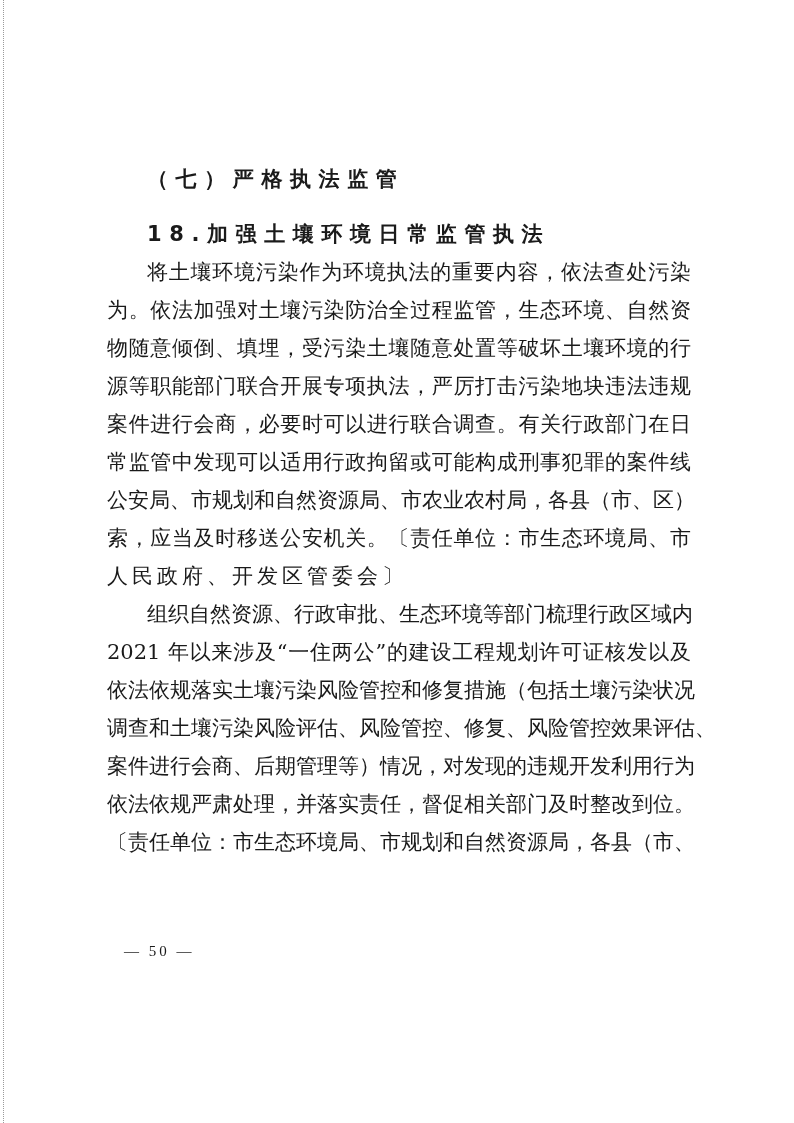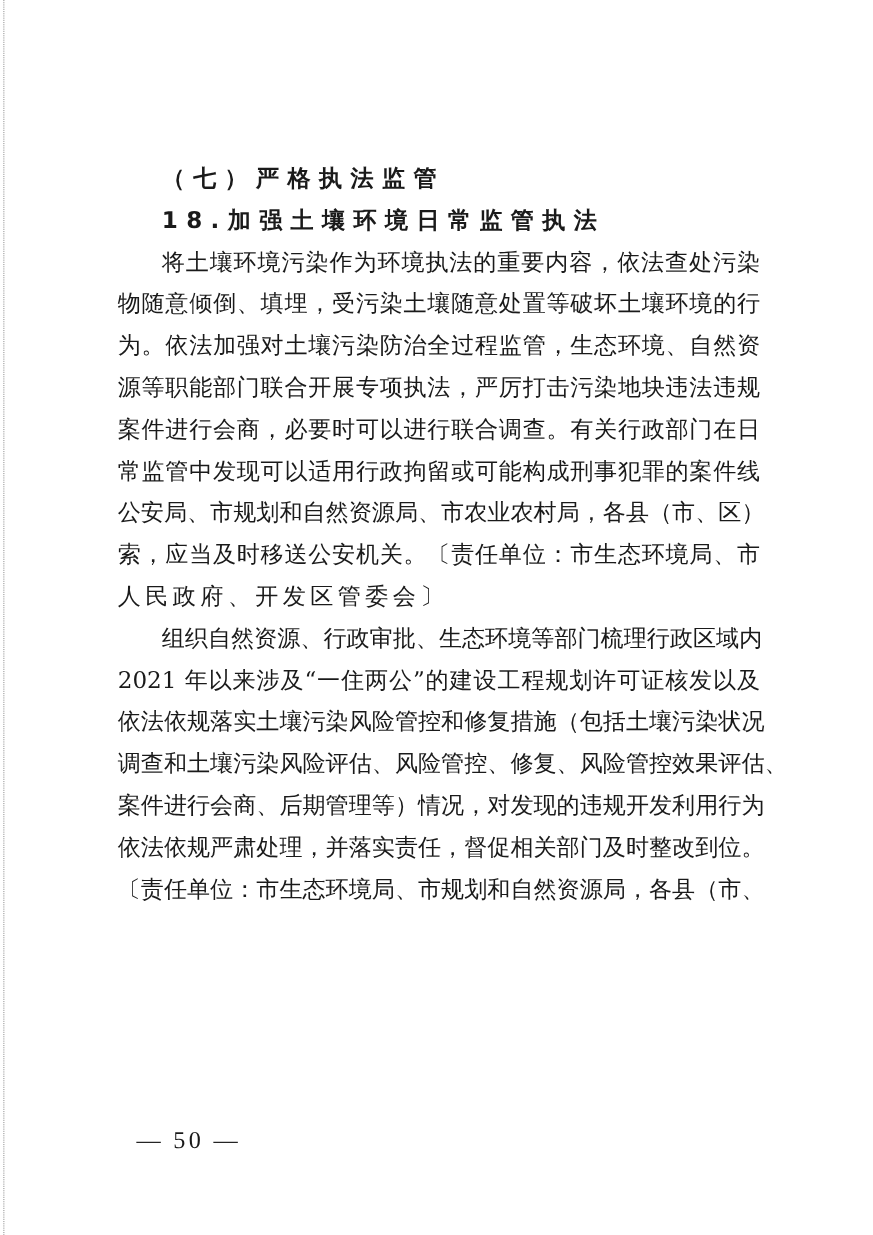--- a/index.html
+++ b/index.html
@@ -3,38 +3,38 @@
 <meta charset="utf-8">
 <style>
   html, body { margin: 0; padding: 0; background: #ffffff; }
   body { width: 794px; height: 1123px; position: relative; overflow: hidden;
          font-family: "DejaVu Serif", "Liberation Serif", serif; color: #1a1a1a; }
   .edge-line { position: absolute; left: 3px; top: 0; width: 0; height: 1123px;
                border-left: 1px dotted #9a9a9a; }
   .page { position: absolute; left: 107px; top: 143px; width: 584px; }
   .line { height: 38px; line-height: 38px; font-size: 21px; white-space: nowrap;
           letter-spacing: 7.6px; }
-  .heading-bold { font-family: "DejaVu Sans", "Liberation Sans", sans-serif; font-weight: bold; }
+  .heading-bold { font-family: "DejaVu Sans", "Liberation Sans", sans-serif; font-weight: bold; margin-top: 17px; }
   .indent { padding-left: 40px; }
   .justify { text-align-last: justify; text-align: justify; letter-spacing: 0; }
-  .page-number { position: absolute; left: 124px; top: 1024px; font-size: 22px;
+  .page-number { position: absolute; left: 124px; top: 943px; font-size: 15px;
                  letter-spacing: 3px; font-family: "Liberation Serif", serif; }
 </style>
 </head>
 <body>
 
 <div class="edge-line"></div>
 
 <div class="page">
   <div class="line indent heading-bold">（七）严格执法监管</div>
 
   <div class="line indent heading-bold">18.加强土壤环境日常监管执法</div>
   <div class="line indent justify">将土壤环境污染作为环境执法的重要内容，依法查处污染</div>
+  <div class="line justify">为。依法加强对土壤污染防治全过程监管，生态环境、自然资</div>
   <div class="line justify">物随意倾倒、填埋，受污染土壤随意处置等破坏土壤环境的行</div>
-  <div class="line justify">为。依法加强对土壤污染防治全过程监管，生态环境、自然资</div>
   <div class="line justify">源等职能部门联合开展专项执法，严厉打击污染地块违法违规</div>
   <div class="line justify">案件进行会商，必要时可以进行联合调查。有关行政部门在日</div>
   <div class="line justify">常监管中发现可以适用行政拘留或可能构成刑事犯罪的案件线</div>
   <div class="line justify">公安局、市规划和自然资源局、市农业农村局，各县（市、区）</div>
   <div class="line justify">索，应当及时移送公安机关。〔责任单位：市生态环境局、市</div>
   <div class="line" style="letter-spacing:4px">人民政府、开发区管委会〕</div>
 
   <div class="line indent justify">组织自然资源、行政审批、生态环境等部门梳理行政区域内</div>
   <div class="line justify">2021 年以来涉及“一住两公”的建设工程规划许可证核发以及</div>
   <div class="line justify">依法依规落实土壤污染风险管控和修复措施（包括土壤污染状况</div>

